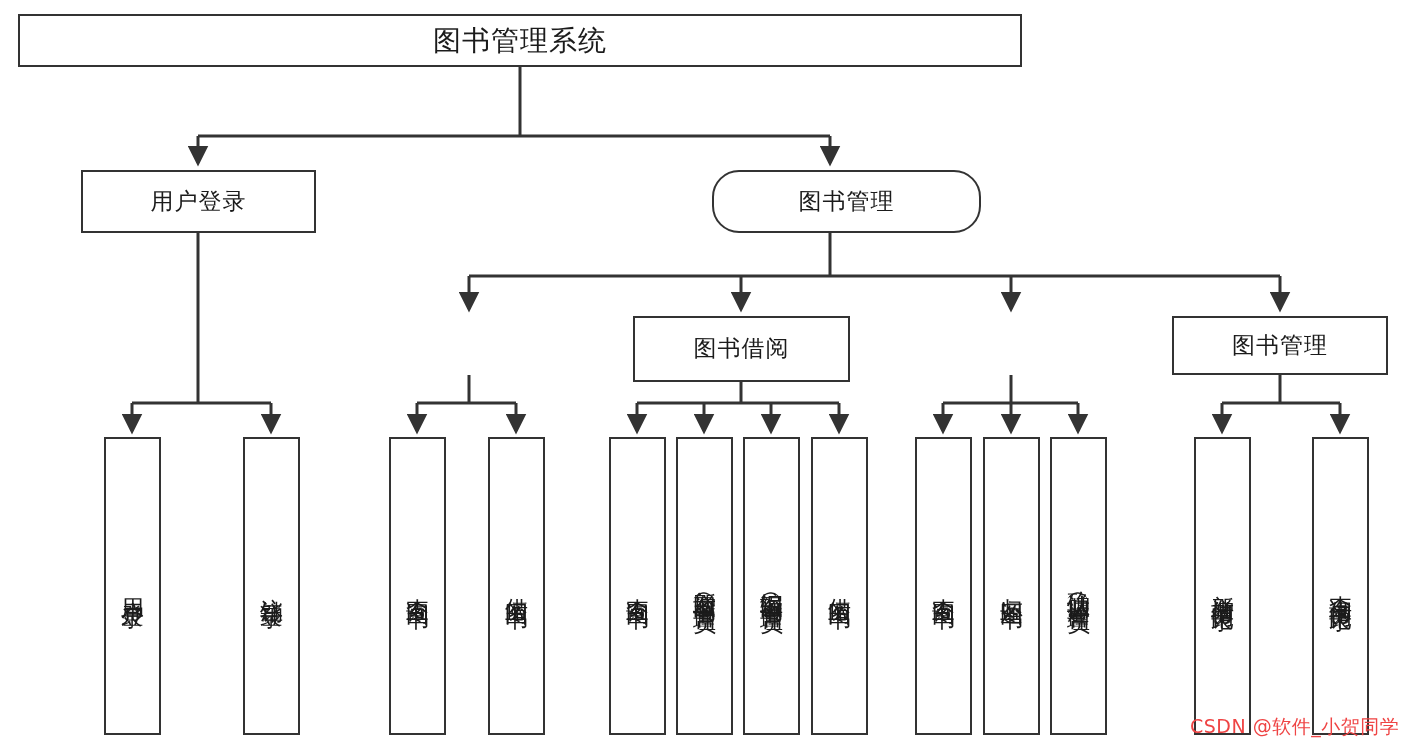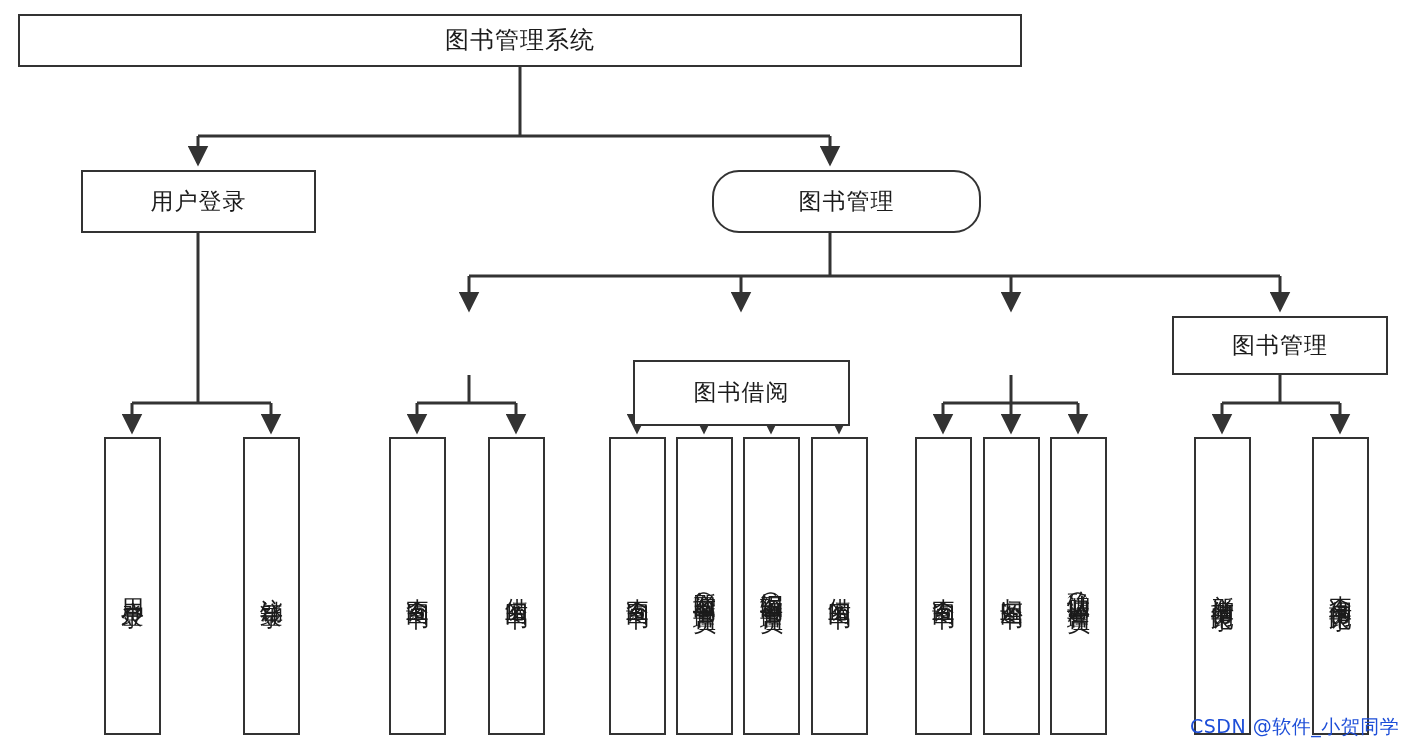--- a/index.html
+++ b/index.html
@@ -45,26 +45,26 @@
   .node.vertical {
     writing-mode: vertical-rl;
     text-orientation: upright;
     font-size: 23px;
     line-height: 1.35;
     letter-spacing: 3px;
     text-align: center;
     padding: 4px 0;
   }
   .node.root {
-    font-size: 24px;
+    font-size: 28px;
   }
   .watermark {
     position: absolute;
     font-size: 19px;
-    color: #1d4ed8;
+    color: #ef4444;
     white-space: nowrap;
     letter-spacing: 0.5px;
     user-select: none;
   }
 </style>
 </head>
 <body>
 
 <div id="diagram-root">
 
@@ -116,21 +116,21 @@
       <path d="M 1222 403 L 1222 431" marker-end="url(#arrow)"></path>
       <path d="M 1340 403 L 1340 431" marker-end="url(#arrow)"></path>
     </g>
   </svg>
 
   <div class="node horizontal root" style="left:18px; top:14px; width:1004px; height:53px;">图书管理系统</div>
 
   <div class="node horizontal" style="left:81px; top:170px; width:235px; height:63px;">用户登录</div>
   <div class="node horizontal" style="left:712px; top:170px; width:269px; height:63px;border-radius:27px;">图书管理</div>
 
-  <div class="node horizontal" style="left:633px; top:316px; width:217px; height:66px;margin-top:44px;">图书借阅</div>
+  <div class="node horizontal" style="left:633px; top:316px; width:217px; height:66px;">图书借阅</div>
   <div class="node horizontal" style="left:1172px; top:316px; width:216px; height:59px;">图书管理</div>
 
   <div class="node vertical" style="left:104px; top:437px; width:57px; height:298px;">用户登录</div>
   <div class="node vertical" style="left:243px; top:437px; width:57px; height:298px;">注销登录</div>
 
   <div class="node vertical" style="left:389px; top:437px; width:57px; height:298px;">查询图书</div>
   <div class="node vertical" style="left:488px; top:437px; width:57px; height:298px;">借阅图书</div>
 
   <div class="node vertical" style="left:609px; top:437px; width:57px; height:298px;">查询图书</div>
   <div class="node vertical" style="left:676px; top:437px; width:57px; height:298px;">新增图书（管理员）</div>

